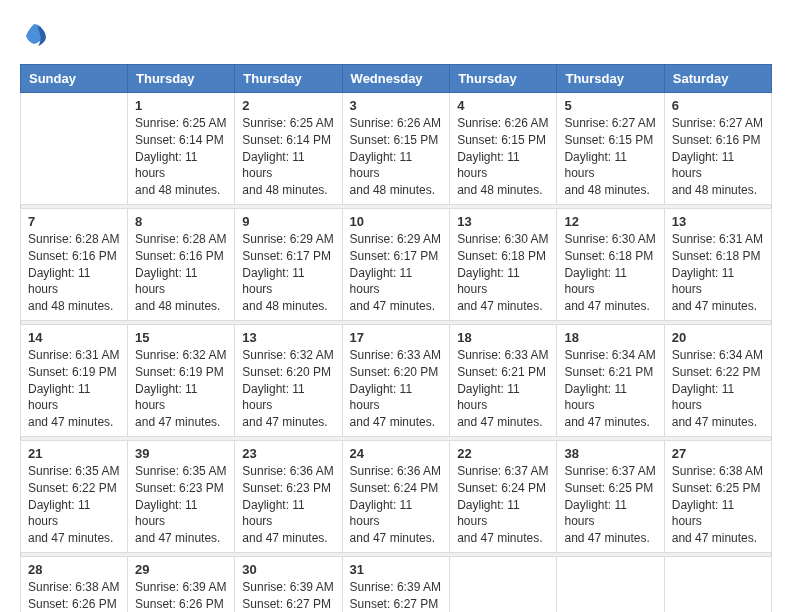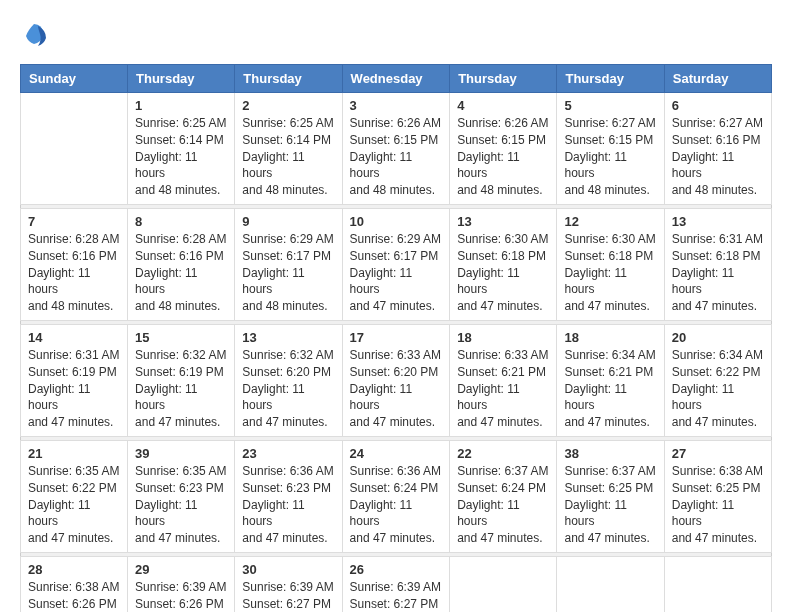--- a/index.html
+++ b/index.html
@@ -370,21 +370,21 @@
 and 47 minutes.</div>
         </td>
         <td>
           <span class="day-number">30</span>
           <div class="day-info" style="white-space: pre-line;">Sunrise: 6:39 AM
 Sunset: 6:27 PM
 Daylight: 11 hours
 and 47 minutes.</div>
         </td>
         <td>
-          <span class="day-number">26</span>
+          <span class="day-number">31</span>
           <div class="day-info" style="white-space: pre-line;">Sunrise: 6:39 AM
 Sunset: 6:27 PM
 Daylight: 11 hours
 and 47 minutes.</div>
         </td>
         <td></td>
         <td></td>
         <td></td>
       </tr>
     </tbody>

